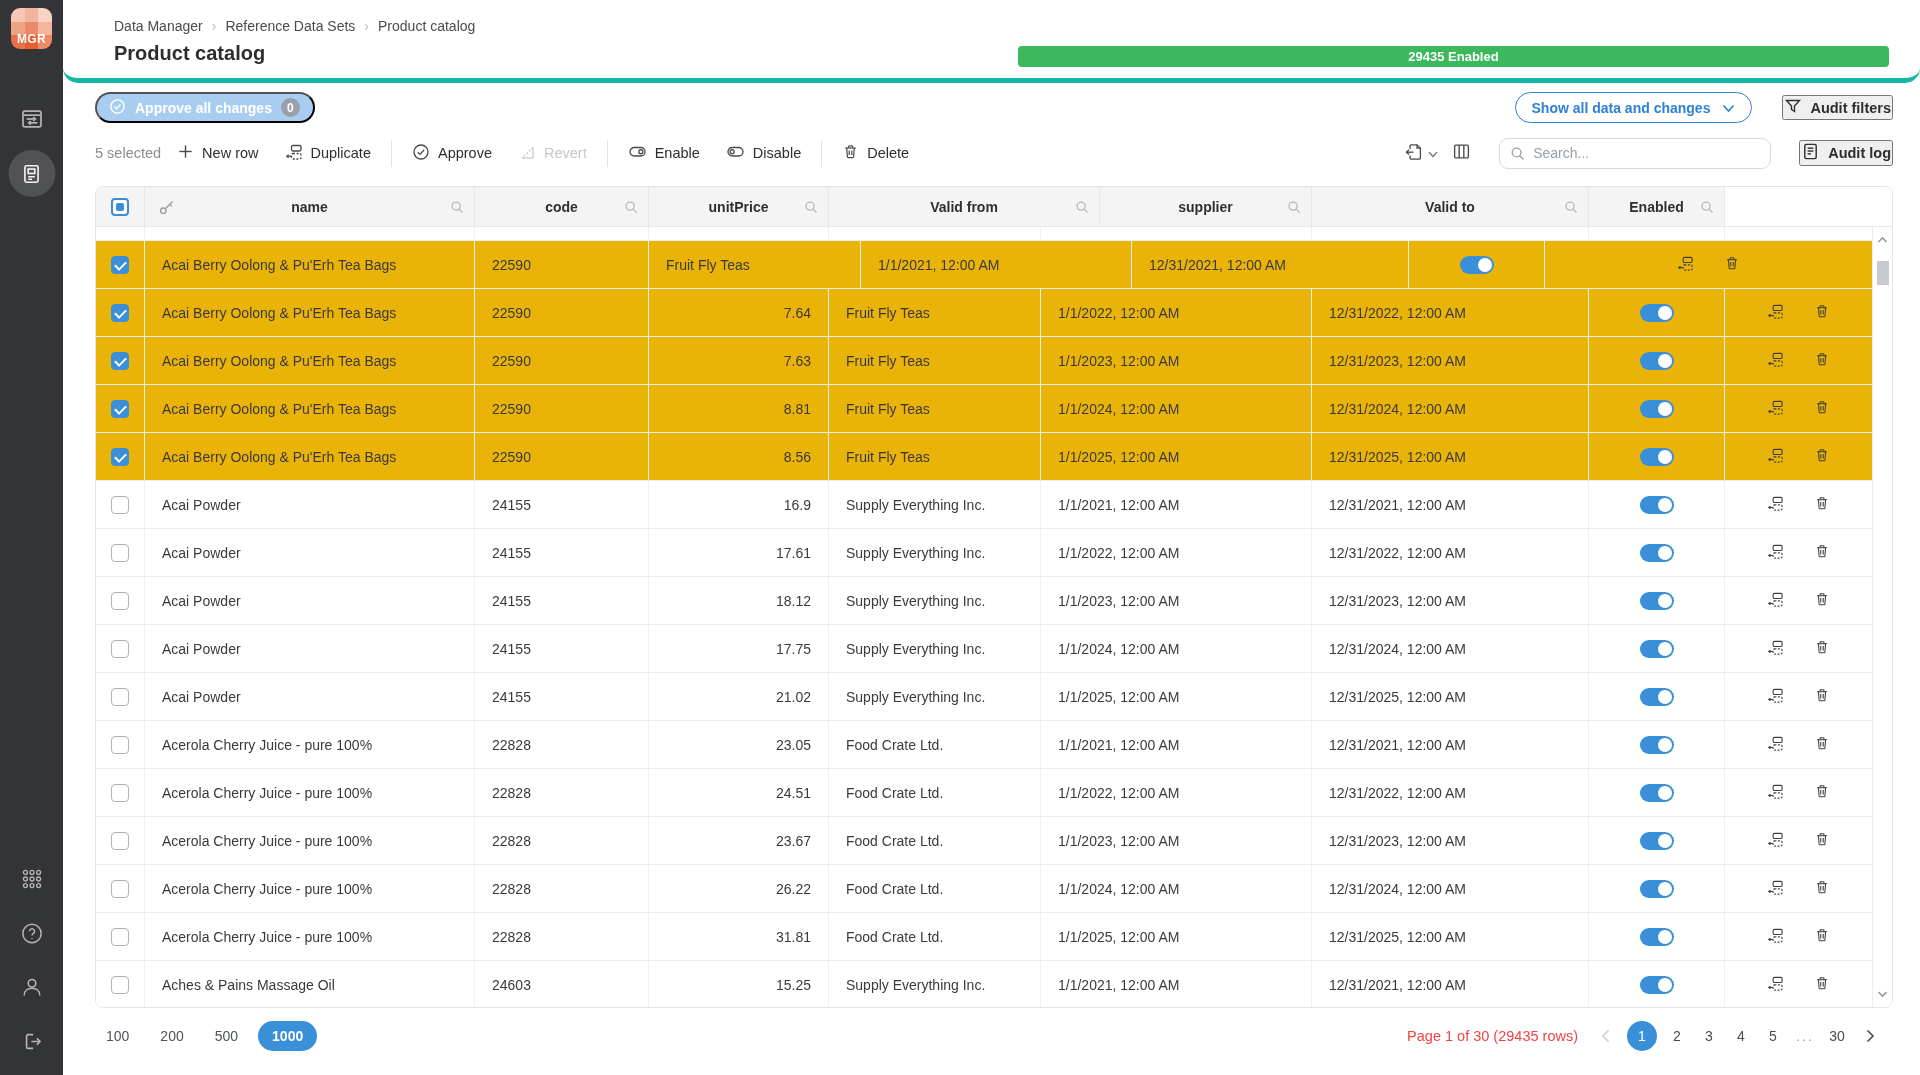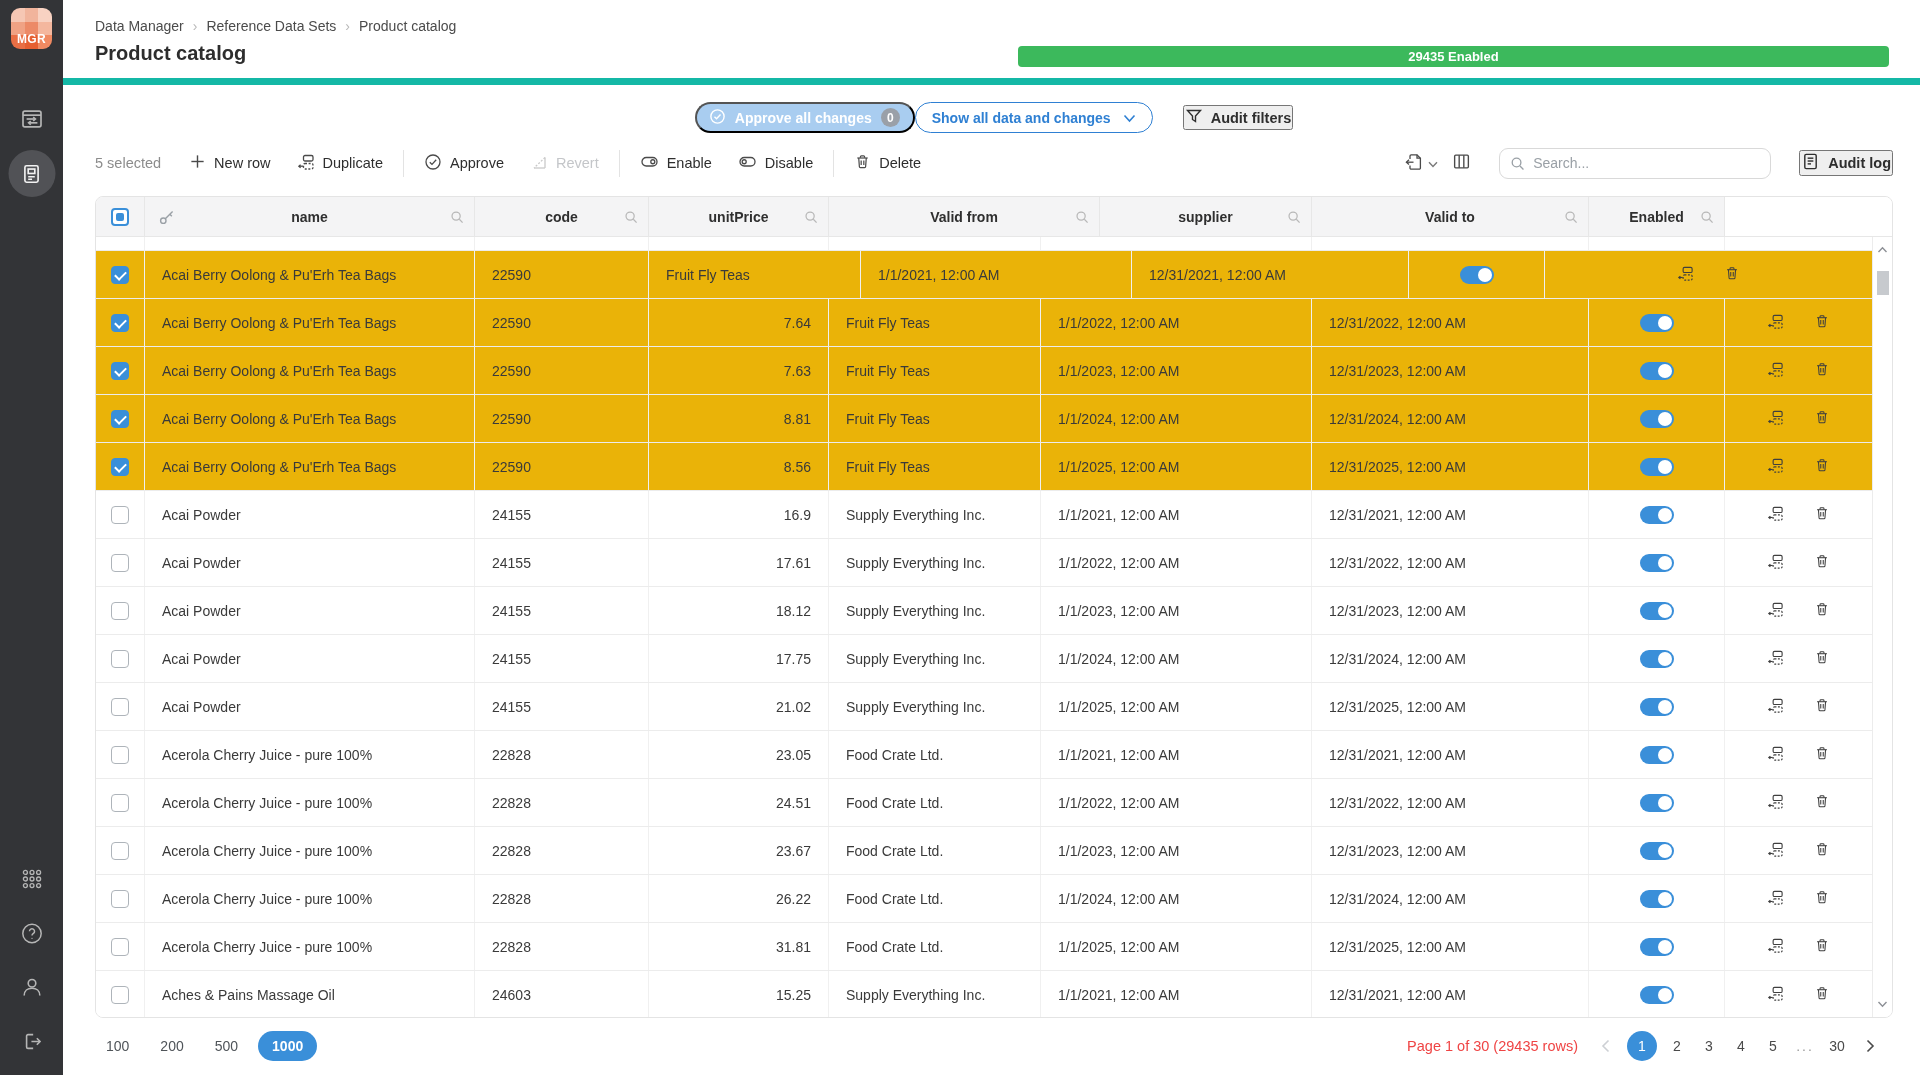--- a/index.html
+++ b/index.html
@@ -11,43 +11,43 @@
   .sidebar { width:63px; flex-shrink:0; background:#333437; position:relative; }
   .logo { position:absolute; top:8px; left:11px; width:41px; height:41px; border-radius:9px; overflow:hidden; }
   .logo-grid { display:grid; width:100%; height:100%; grid-template-columns:repeat(3,1fr); grid-template-rows:repeat(3,1fr); }
   .logo-label { position:absolute; bottom:3px; left:0; right:0; text-align:center; color:#fff; font-weight:bold; font-size:12px; letter-spacing:.4px; }
   .snav { position:absolute; left:50%; transform:translateX(-50%); display:flex; align-items:center; justify-content:center; }
   .snav svg { display:block; }
   .nav-active-circle { width:47px; height:47px; border-radius:50%; background:#515256; }
 
   
   .main { flex:1; display:flex; flex-direction:column; min-width:0; }
-  .page-header { position:relative; padding:18px 31px 13px 32px; border-bottom:7px solid #14b8a6; }
+  .page-header { position:relative; padding:18px 31px 13px 51px; border-bottom:5px solid #14b8a6;border-radius:15px; }
   .breadcrumb { display:flex; align-items:center; gap:9px; font-size:14px; color:#4b4b4b; margin-bottom:8px; }
   .crumb-sep { color:#b9b9b9; font-size:14px; }
   .page-title { font-size:20px; font-weight:bold; color:#2d2d2d; }
   .status-bar { position:absolute; top:46px; right:31px; width:871px; height:21px; border-radius:4px; background:#3cb95c;
                 display:flex; align-items:center; justify-content:center; color:#fff; font-size:13px; font-weight:bold; }
 
   .content { flex:1; padding:0 27px 0 32px; display:flex; flex-direction:column; min-height:0; }
 
   
-  .toolbar-1 { margin-top:17px; height:31px; display:flex; justify-content:center; align-items:center; }
+  .toolbar-1 { margin-top:9px; height:31px; display:flex; justify-content:space-between; align-items:center; }
   .approve-all { height:31px; border-radius:16px; background:#a9cdf0; color:#fff; font-weight:bold; font-size:14px;
                  display:flex; align-items:center; gap:9px; padding:0 13px 0 12px; }
   .approve-all .badge { width:19px; height:19px; border-radius:50%; background:#9aa0a8; color:#fff; font-size:12px;
                  display:flex; align-items:center; justify-content:center; font-weight:bold; }
   .t1-right { display:flex; align-items:center; gap:30px; }
   .show-all-btn { height:31px; border:1.5px solid #2f80d3; border-radius:16px; padding:0 16px; display:flex; align-items:center;
                  gap:12px; color:#2f80d3; font-weight:bold; font-size:14px; background:#fff; }
   .audit-filters { display:flex; align-items:center; gap:8px; font-size:14.5px; font-weight:bold; color:#2e2e2e; }
 
   
   .toolbar-2 { margin-top:15px; height:30px; display:flex; align-items:center; }
-  .sel-count { color:#8c8c8c; font-size:14.5px; margin-right:28px; }
+  .sel-count { color:#8c8c8c; font-size:14.5px; margin-right:16px; }
   .tbtn { display:flex; align-items:center; gap:8px; font-size:14.5px; color:#2e2e2e; background:none; border:none; cursor:default; }
   .tbtn + .tbtn { margin-left:26px; }
   .tbtn.disabled { color:#c4c6c9; }
   .vdiv { width:1px; height:27px; background:#e3e3e3; margin:0 20px; }
   .t2-right { margin-left:auto; display:flex; align-items:center; gap:14px; }
   .icon-btn { display:flex; align-items:center; gap:4px; background:none; border:none; }
   .search-box { position:relative; width:272px; height:31px; margin:0 14px; }
   .search-box input { width:100%; height:100%; border:1px solid #d9d9d9; border-radius:9px; padding:0 10px 0 33px; font-size:14px;
                  font-family:"Liberation Sans",sans-serif; color:#333; outline:none; }
   .search-box input::placeholder { color:#9aa0a6; }

